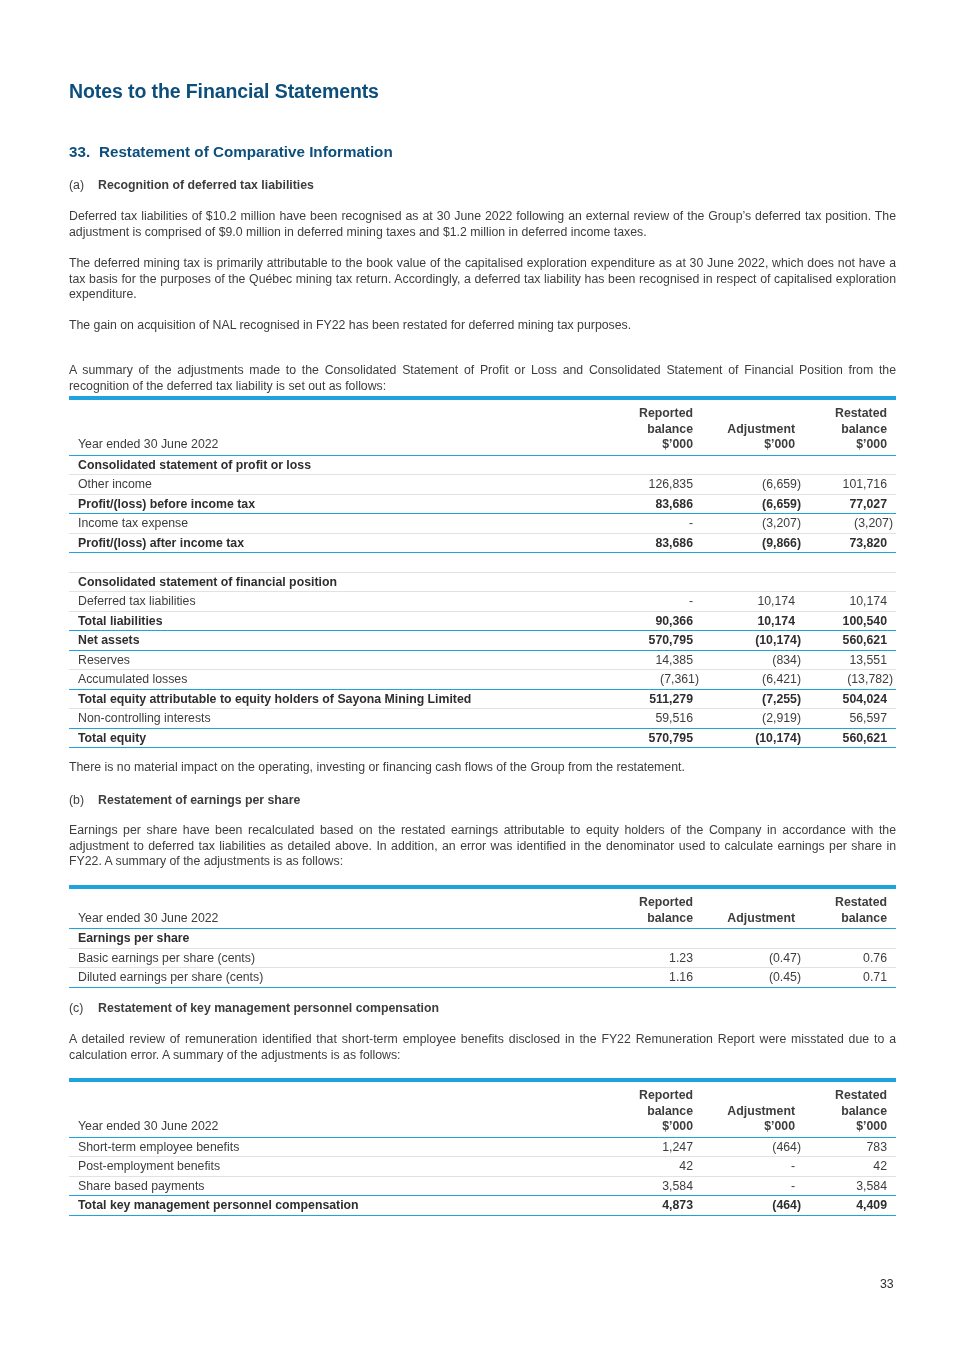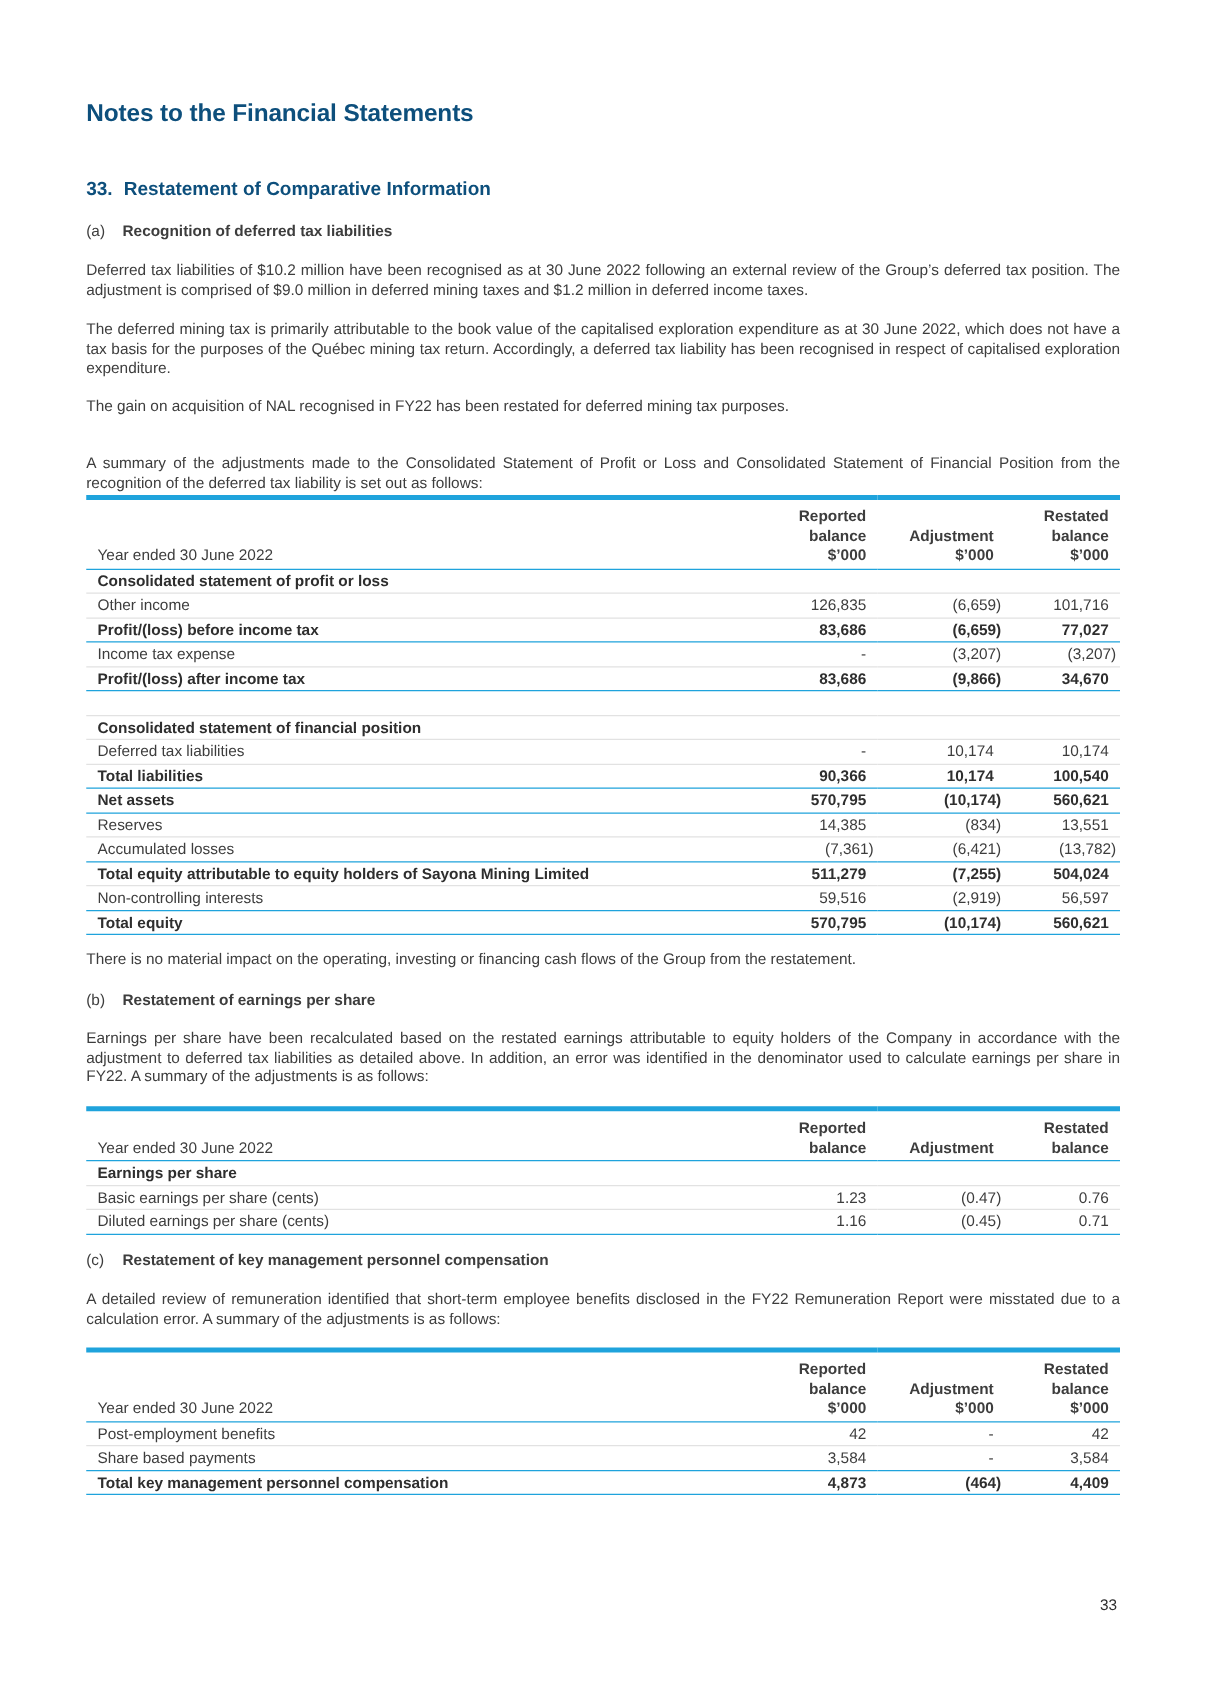--- a/index.html
+++ b/index.html
@@ -95,21 +95,21 @@
     <tr>
       <td>Income tax expense</td>
       <td class="num">-</td>
       <td class="num paren">(3,207)</td>
       <td class="num paren">(3,207)</td>
     </tr>
     <tr class="bold total">
       <td>Profit/(loss) after income tax</td>
       <td class="num">83,686</td>
       <td class="num paren">(9,866)</td>
-      <td class="num">34,670</td>
+      <td class="num">73,820</td>
     </tr>
     <tr class="spacer">
           <td colspan="4"></td>
         </tr>
     <tr class="section">
       <td colspan="4">Consolidated statement of financial position</td>
     </tr>
     <tr>
       <td>Deferred tax liabilities</td>
       <td class="num">-</td>
@@ -234,20 +234,26 @@
         <div>Adjustment</div>
         <div>$’000</div>
       </th>
       <th>
         <div>Restated</div>
         <div>balance</div>
         <div>$’000</div>
       </th>
     </tr>
     <tr>
+      <td>Short-term employee benefits</td>
+      <td class="num">1,247</td>
+      <td class="num paren">(464)</td>
+      <td class="num">783</td>
+    </tr>
+    <tr>
       <td>Post-employment benefits</td>
       <td class="num">42</td>
       <td class="num">-</td>
       <td class="num">42</td>
     </tr>
     <tr class="total">
       <td>Share based payments</td>
       <td class="num">3,584</td>
       <td class="num">-</td>
       <td class="num">3,584</td>

